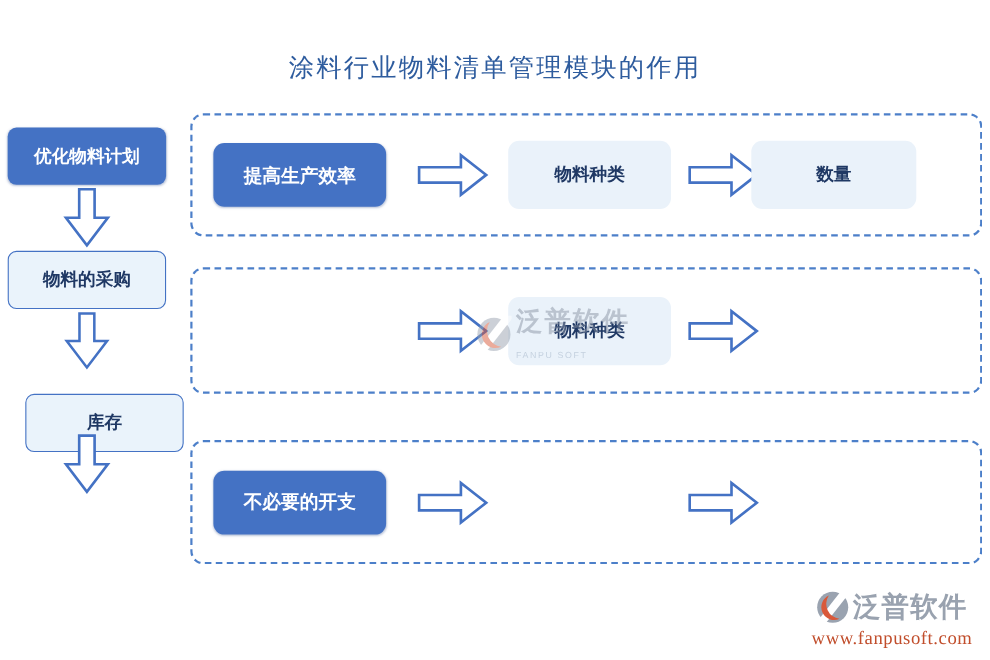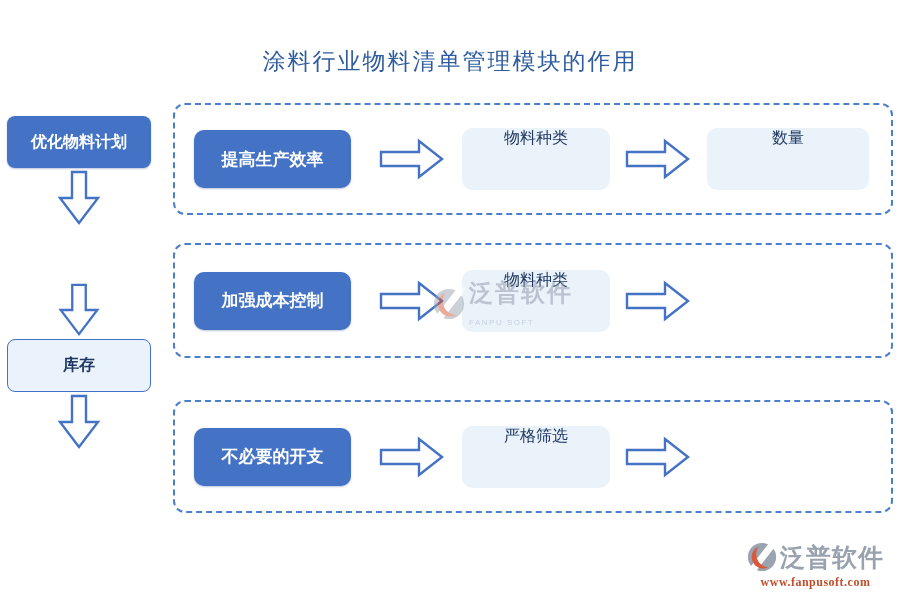--- a/index.html
+++ b/index.html
@@ -15,62 +15,65 @@
   .snode.solid{background:#4472C4;color:#ffffff;box-shadow:0 1px 2px rgba(60,90,150,.35);}
   .snode.light{background:#EAF3FB;border:1.6px solid #4472C4;color:#1F3864;}
   .darrow{position:absolute;left:57px;width:44px;}
 
   
   .row{position:absolute;left:173px;width:720px;border:2px dashed #4C7FC9;border-radius:12px;box-sizing:border-box;}
   .lead{position:absolute;left:19px;top:50%;transform:translateY(-50%);width:157px;height:58px;
         background:#4472C4;color:#fff;border-radius:10px;display:flex;align-items:center;justify-content:center;
         font-size:17px;font-weight:bold;box-shadow:0 1px 2px rgba(60,90,150,.35);}
   .step{position:absolute;top:50%;transform:translateY(-50%);height:62px;background:#EAF2FA;border-radius:10px;
-        display:flex;align-items:flex-start;justify-content:center;font-size:16px;font-weight:normal;color:#1F3864;}
+        display:flex;align-items:center;justify-content:center;font-size:16px;font-weight:bold;color:#1F3864;}
   .step .step-label{position:relative;z-index:2;}
   .step.s1{left:287px;width:148px;}
-  .step.s2{left:532px;width:162px;}
+  .step.s2{left:508px;width:150px;}
   .rarrow{position:absolute;top:50%;transform:translateY(-50%);width:66px;height:44px;}
   .rarrow.a1{left:204px;}
   .rarrow.a2{left:450px;}
 
   
   .watermark{position:absolute;left:258px;top:36px;display:flex;align-items:center;gap:4px;opacity:.5;z-index:1;pointer-events:none;}
   .wm-texts{display:flex;flex-direction:column;line-height:1;}
   .wm-name{font-size:24px;font-weight:bold;color:#8B95A5;letter-spacing:2px;}
   .wm-sub{font-size:8px;color:#9FB0C4;letter-spacing:1.5px;margin-top:14px;}
 
   
   .logo{position:absolute;right:16px;bottom:10px;display:flex;flex-direction:column;align-items:center;}
   .logo-row{display:flex;align-items:center;gap:3px;}
   .logo-name{font-size:25px;font-weight:bold;color:#99A2AF;letter-spacing:1px;line-height:1;}
-  .logo-url{font-size:12px;font-weight:bold;color:#C14E2C;letter-spacing:.5px;margin-top:2px;
+  .logo-url{font-size:17px;font-weight:normal;color:#C14E2C;letter-spacing:.5px;margin-top:2px;
             font-family:"Liberation Serif",serif;}
 </style>
 </head>
 <body>
 
 <div class="canvas">
 
   <h1 class="title">涂料行业物料清单管理模块的作用</h1>
 
   <div class="snode solid" style="top:116px;height:52px;">
     <span>优化物料计划</span>
   </div>
 
   <svg class="darrow" style="top:170px;height:56px;" viewBox="0 0 44 56">
     <path d="M15 2 H29 V28 H41 L22 53 L3 28 H15 Z" fill="#ffffff" stroke="#4472C4" stroke-width="2.4"></path>
   </svg>
 
+  <div class="snode light" style="top:228px;height:53px;">
+    <span>物料的采购</span>
+  </div>
 
   <svg class="darrow" style="top:283px;height:54px;" viewBox="0 0 44 56">
     <path d="M15 2 H29 V28 H41 L22 53 L3 28 H15 Z" fill="#ffffff" stroke="#4472C4" stroke-width="2.4"></path>
   </svg>
 
-  <div class="snode light" style="top:339px;height:53px;">
+  <div class="snode light" style="top:358px;height:53px;margin-left:16px;">
     <span>库存</span>
   </div>
 
   <svg class="darrow" style="top:394px;height:56px;" viewBox="0 0 44 56">
     <path d="M15 2 H29 V28 H41 L22 53 L3 28 H15 Z" fill="#ffffff" stroke="#4472C4" stroke-width="2.4"></path>
   </svg>
 
 
   <div class="row" style="top:103px;height:112px;">
     <div class="lead">
@@ -84,23 +87,20 @@
     </div>
     <svg class="rarrow a2" viewBox="0 0 66 44">
       <path d="M2 15 H40 V4 L63 22 L40 40 V29 H2 Z" fill="#ffffff" stroke="#4472C4" stroke-width="2.4"></path>
     </svg>
     <div class="step s2">
       <span class="step-label">数量</span>
     </div>
   </div>
 
   <div class="row" style="top:243px;height:115px;">
-    <div class="lead">
-      <span>加强成本控制</span>
-    </div>
     <svg class="rarrow a1" viewBox="0 0 66 44">
       <path d="M2 15 H40 V4 L63 22 L40 40 V29 H2 Z" fill="#ffffff" stroke="#4472C4" stroke-width="2.4"></path>
     </svg>
     <div class="step s1">
       <span class="step-label">物料种类</span>
     </div>
     <div class="watermark">
       <svg width="32" height="34" viewBox="0 0 34 34">
         <circle cx="17" cy="17" r="16" fill="#9AA3B0"></circle>
         <rect x="13.5" y="-8" width="8" height="50" fill="#ffffff" transform="rotate(38 17 17)"></rect>
@@ -116,23 +116,20 @@
     </svg>
   </div>
 
   <div class="row" style="top:400px;height:113px;">
     <div class="lead">
       <span>不必要的开支</span>
     </div>
     <svg class="rarrow a1" viewBox="0 0 66 44">
       <path d="M2 15 H40 V4 L63 22 L40 40 V29 H2 Z" fill="#ffffff" stroke="#4472C4" stroke-width="2.4"></path>
     </svg>
-    <div class="step s1">
-      <span class="step-label">严格筛选</span>
-    </div>
     <svg class="rarrow a2" viewBox="0 0 66 44">
       <path d="M2 15 H40 V4 L63 22 L40 40 V29 H2 Z" fill="#ffffff" stroke="#4472C4" stroke-width="2.4"></path>
     </svg>
   </div>
 
   <div class="logo">
     <div class="logo-row">
       <svg width="30" height="32" viewBox="0 0 34 34">
         <circle cx="17" cy="17" r="16" fill="#9AA3B0"></circle>
         <rect x="13.5" y="-8" width="8" height="50" fill="#ffffff" transform="rotate(38 17 17)"></rect>

